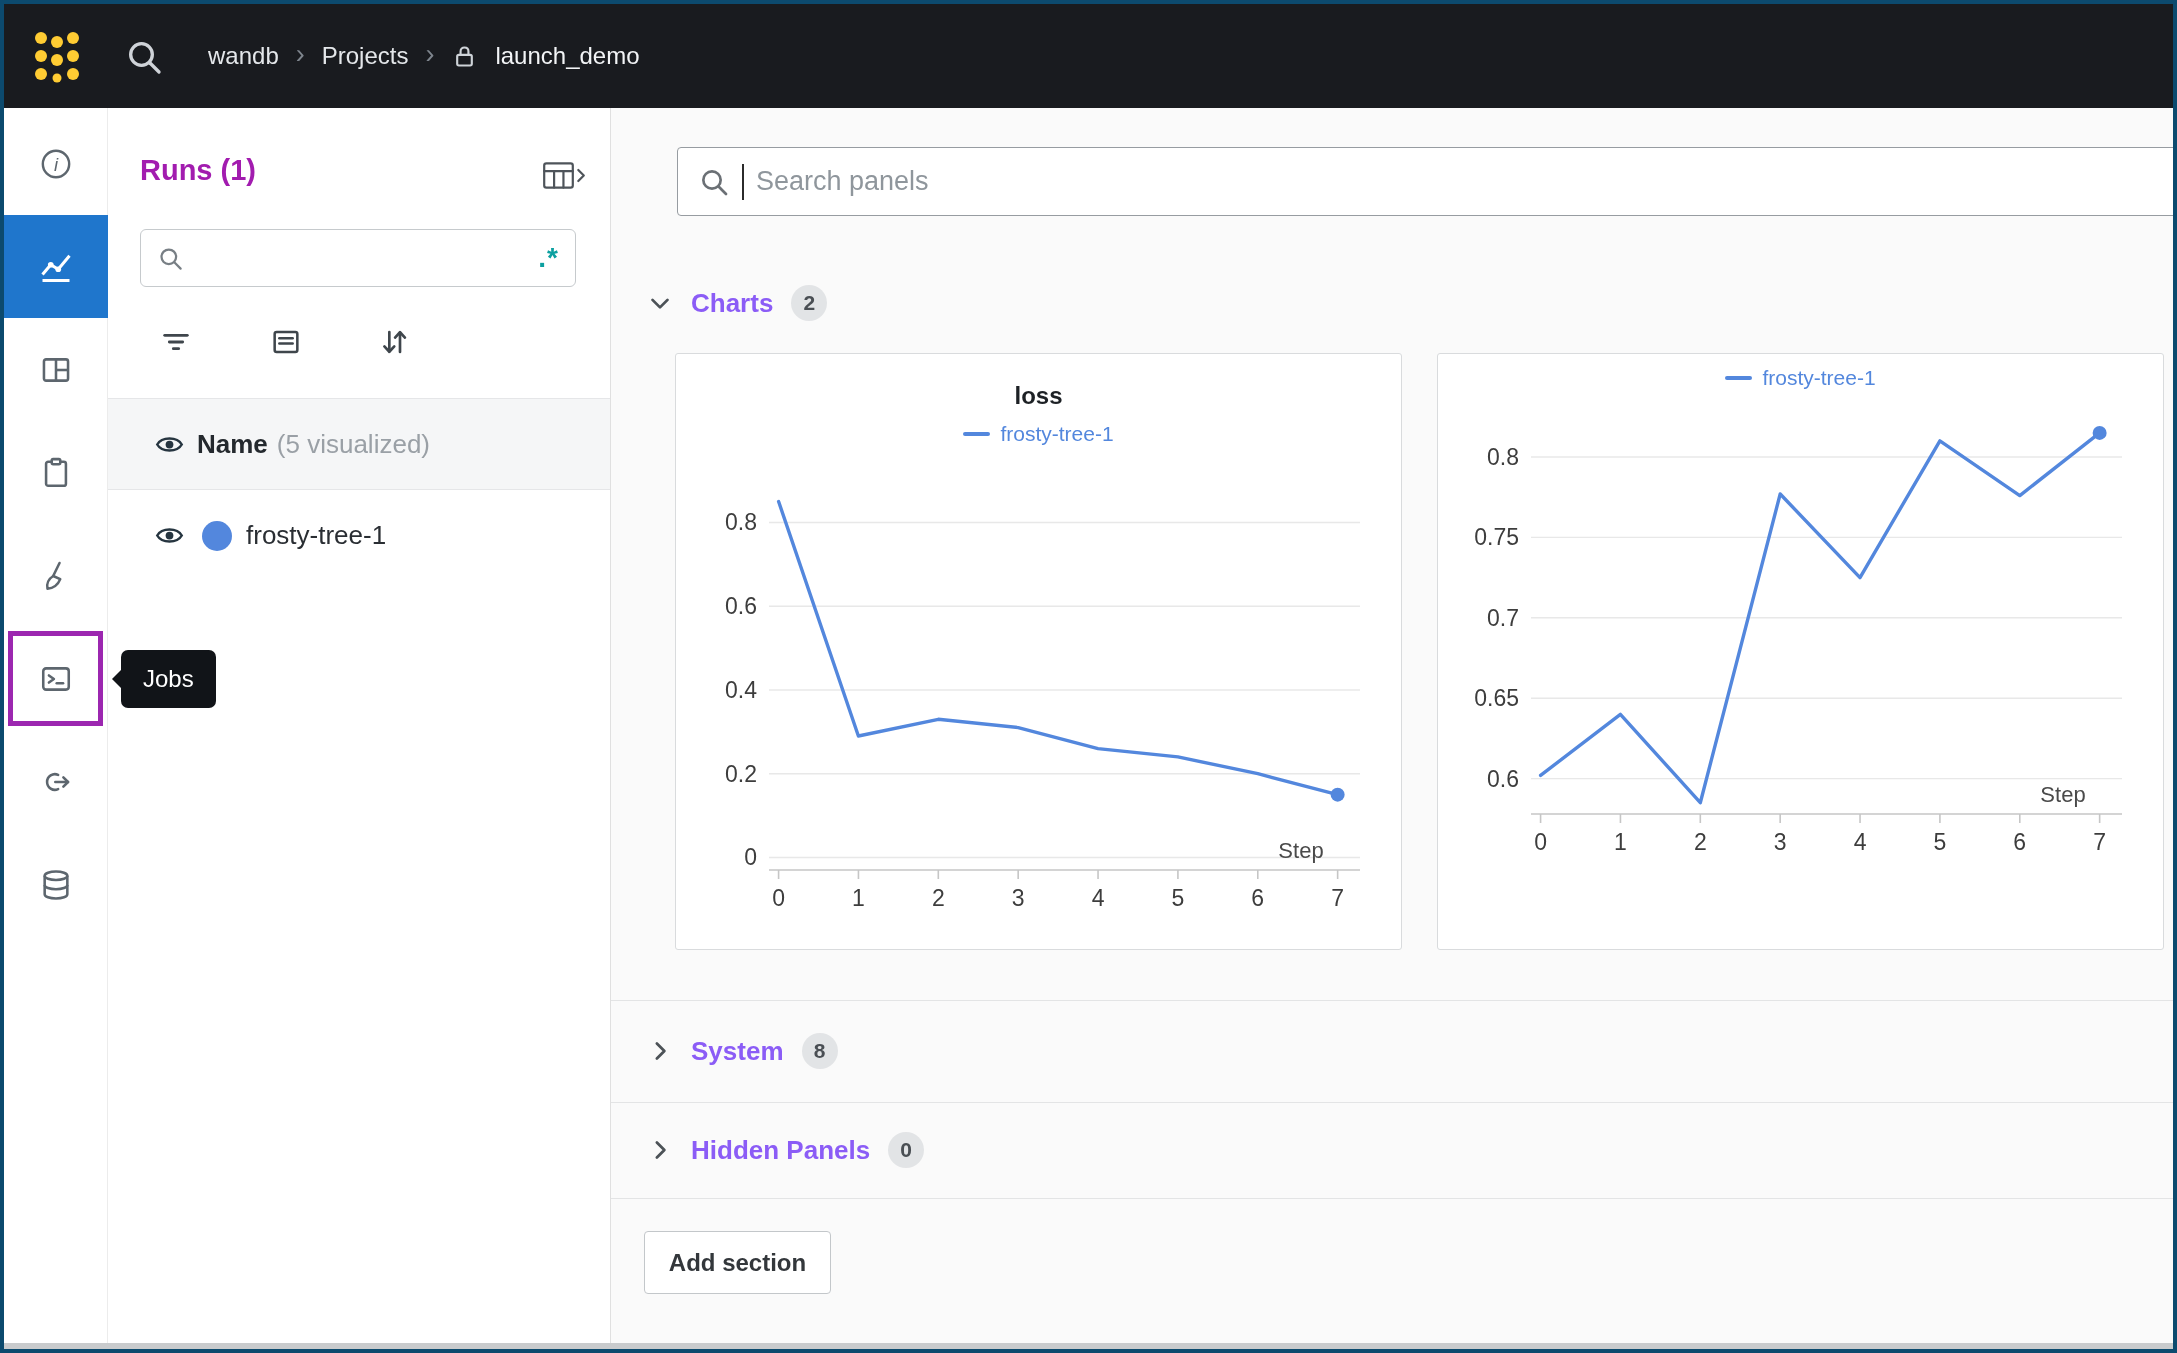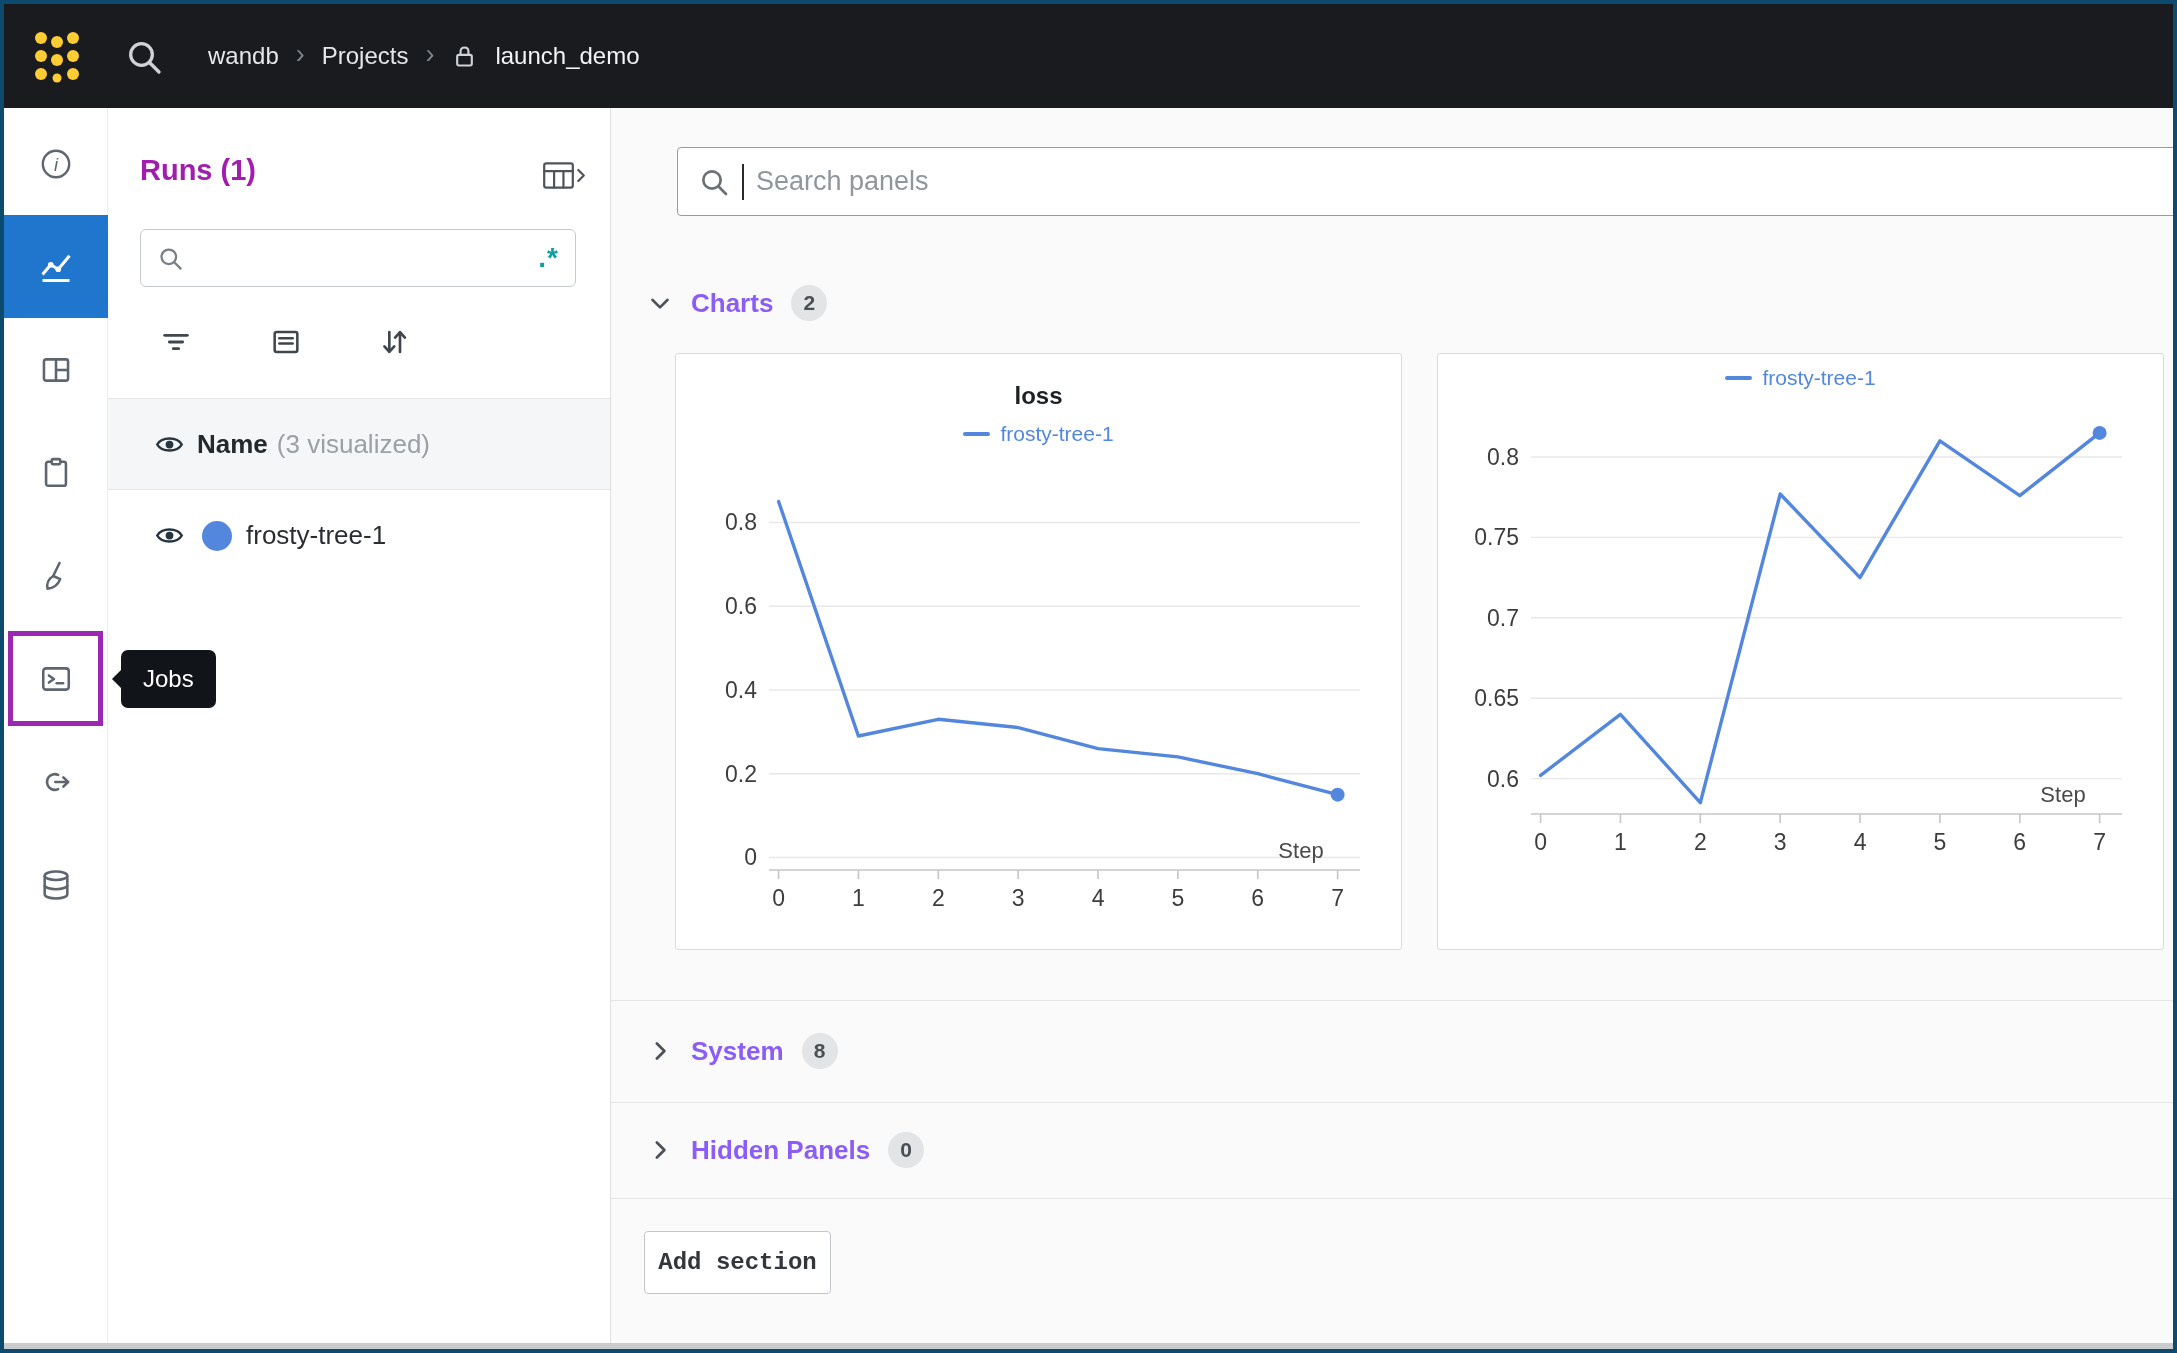--- a/index.html
+++ b/index.html
@@ -65,21 +65,21 @@
   .chart-title { margin-top:28px; text-align:center; font-size:24px; font-weight:700; color:#1d2125; }
   .legend { margin-top:12px; display:flex; align-items:center; justify-content:center; gap:10px; }
   .legend-line { width:27px; height:4px; border-radius:2px; background:var(--run-blue,#5387dd); }
   .legend-label { font-size:21px; color:var(--run-blue,#5387dd); }
   .panel svg { display:block; margin:12px auto 0; }
   svg text { font-family:"Liberation Sans","DejaVu Sans",sans-serif; }
 
   .h-divider { position:absolute; left:0; right:0; height:1px; background:#e3e4e5; }
   .div-1 { top:892px; } .div-2 { top:994px; } .div-3 { top:1090px; }
 
-  .add-section { position:absolute; left:33px; top:1123px; width:187px; height:63px; background:#fff; border:1px solid #c3c7ca; border-radius:4px; font-size:24px; font-weight:600; color:#33373b; cursor:pointer; font-family:Liberation Mono, monospace; }
+  .add-section { position:absolute; left:33px; top:1123px; width:187px; height:63px; background:#fff; border:1px solid #c3c7ca; border-radius:4px; font-size:24px; font-weight:600; color:#33373b; cursor:pointer; font-family:Liberation Sans, sans-serif; }
 
   .bottom-strip { position:absolute; left:0; right:0; bottom:0; height:6px; background:#c9cbcd; z-index:30; }
 </style>
 </head>
 <body>
 
 <div class="screen">
 
   <header class="topbar">
     <div class="logo">
@@ -231,21 +231,21 @@
     <div class="runs-divider"></div>
 
     <div class="runs-header-row">
       <button class="eye-btn">
         <svg width="31" height="31" viewBox="0 0 24 24" fill="none" stroke="currentColor" stroke-width="1.9">
           <path d="M2.5,12 C6,5.8 18,5.8 21.5,12 C18,18.2 6,18.2 2.5,12 Z"></path>
           <circle cx="12" cy="12" r="3" fill="currentColor" stroke="none"></circle>
         </svg>
       </button>
       <span class="hname">Name</span>
-      <span class="hvis">(3 visualized)</span>
+      <span class="hvis">(5 visualized)</span>
     </div>
 
     <div class="run-row">
       <button class="eye-btn">
         <svg width="31" height="31" viewBox="0 0 24 24" fill="none" stroke="currentColor" stroke-width="1.9">
           <path d="M2.5,12 C6,5.8 18,5.8 21.5,12 C18,18.2 6,18.2 2.5,12 Z"></path>
           <circle cx="12" cy="12" r="3" fill="currentColor" stroke="none"></circle>
         </svg>
       </button>
       <span class="run-dot"></span>

